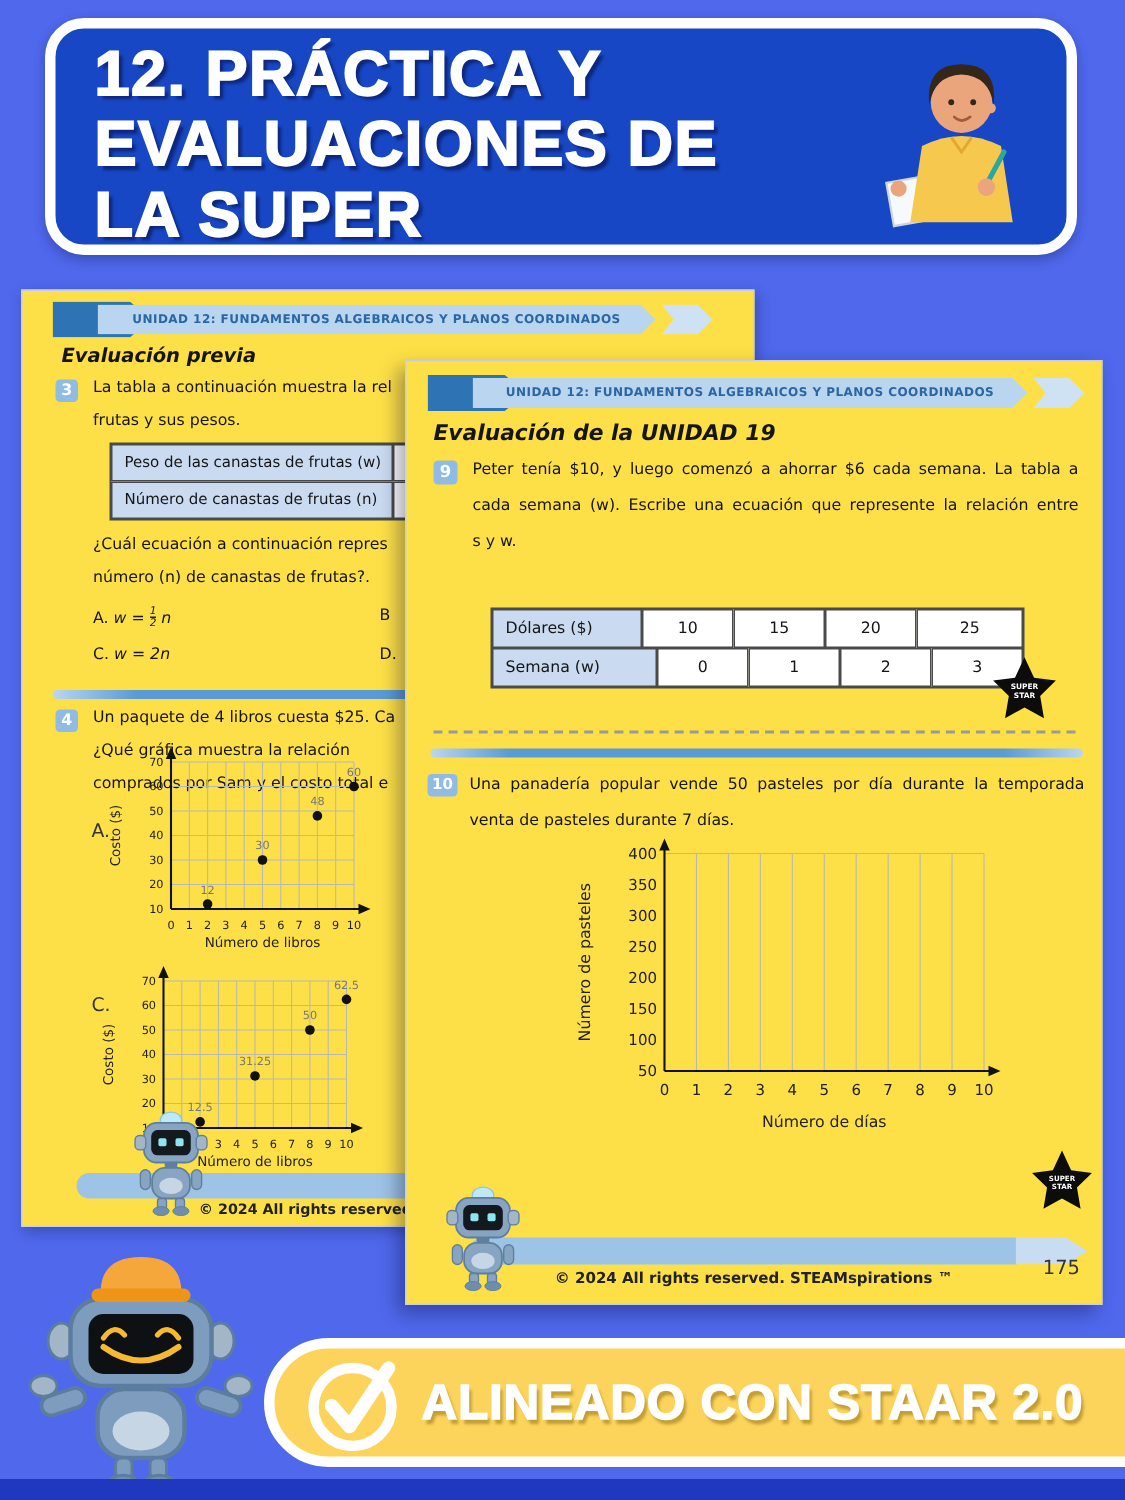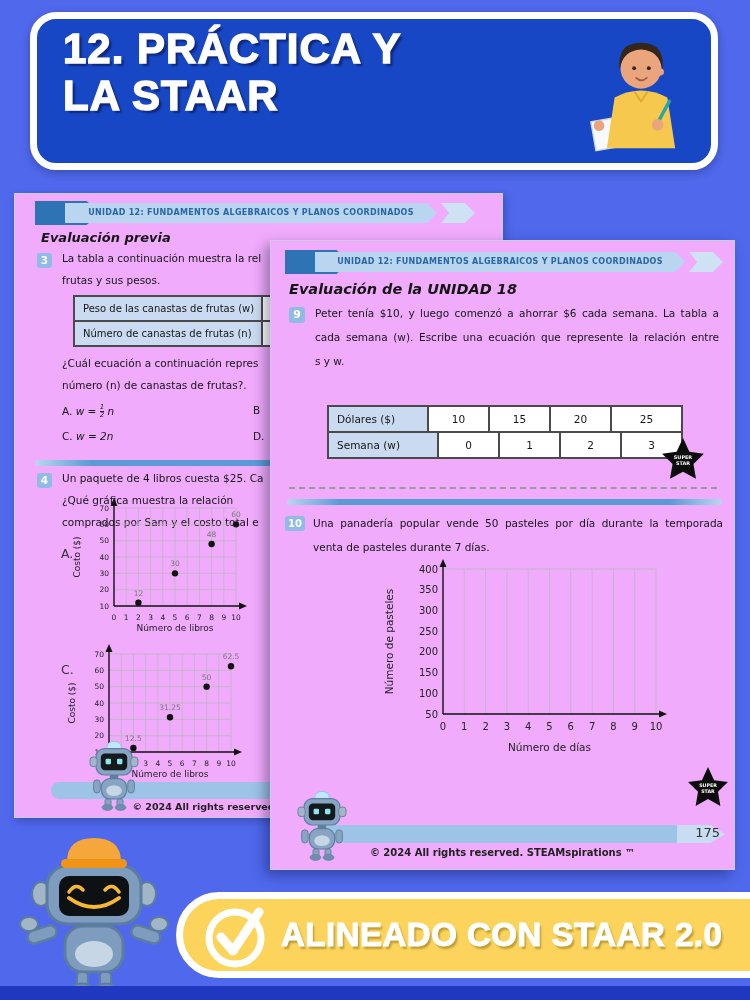--- a/index.html
+++ b/index.html
@@ -8,21 +8,21 @@
   .abs{position:absolute;}
 
   
   .title-card{left:30px;top:12px;width:688px;height:158px;background:#1747c4;
     border:7px solid #fff;border-radius:26px;box-sizing:border-box;box-shadow:0 3px 8px rgba(0,0,30,.25);}
   .title-text{left:26px;top:6px;color:#fff;font-family:"Liberation Sans",sans-serif;
     font-weight:bold;font-size:42px;line-height:47px;letter-spacing:1px;
     -webkit-text-stroke:1.4px #fff;text-shadow:3px 3px 2px rgba(0,0,40,.45);}
 
   
-  .page{background:#f0abfc;border:1px solid #c9cfe0;box-sizing:border-box;}
+  .page{background:#fde047;border:1px solid #c9cfe0;box-sizing:border-box;}
   #page1{left:14px;top:193px;width:489px;height:625px;box-shadow:2px 3px 8px rgba(0,0,40,.25);}
   #page2{left:270px;top:240px;width:465px;height:630px;box-shadow:-5px 5px 12px rgba(0,0,40,.35);}
 
   
   .banner{height:24px;}
   .banner .band{position:absolute;top:2px;height:20px;background:#b9d5ef;
     clip-path:polygon(0 0,calc(100% - 10px) 0,100% 50%,calc(100% - 10px) 100%,0 100%);
     text-align:center;line-height:20px;font-size:8px;font-weight:bold;color:#2b66a3;letter-spacing:.3px;}
   .banner .arrow-dark{position:absolute;top:0;height:24px;background:#2e74b5;
     clip-path:polygon(0 0,78% 0,100% 50%,78% 100%,0 100%);}
@@ -140,21 +140,22 @@
         <polygon points="20,1 25.8,13.5 39,15.2 29.5,24.5 31.8,38 20,31.5 8.2,38 10.5,24.5 1,15.2 14.2,13.5" fill="#0c0c0c"></polygon>
         <text class="star-t1" x="20" y="20" text-anchor="middle" font-size="4.5" font-weight="bold" fill="#fff">SUPER</text>
         <text class="star-t2" x="20" y="25.5" text-anchor="middle" font-size="4.5" font-weight="bold" fill="#fff">STAR</text>
       </symbol>
     </defs>
   </svg>
 
   <div class="abs title-card">
     <div class="abs title-text">
       <div>12. PRÁCTICA Y</div>
-      <div>LA STAAR</div>
+      <div>EVALUACIONES DE</div>
+      <div>LA SUPER</div>
     </div>
     <svg class="abs" style="right:14px;top:14px" width="112" height="122">
       <use href="#boy" width="112" height="122"></use>
     </svg>
   </div>
 
   <div id="page1" class="abs page">
     <div class="abs banner" style="left:14px;top:7px;width:456px;">
       <div class="arrow-dark" style="left:6px;width:66px;"></div>
       <div class="band" style="left:36px;width:372px;">UNIDAD 12: FUNDAMENTOS ALGEBRAICOS Y PLANOS COORDINADOS</div>
@@ -312,21 +313,21 @@
     <div class="abs copyright" style="left:0;top:607px;">© 2024 All rights reserved. STEAMspirations ™</div>
   </div>
 
   <div id="page2" class="abs page">
     <div class="abs banner" style="left:8px;top:9px;width:452px;">
       <div class="arrow-dark" style="left:6px;width:66px;"></div>
       <div class="band" style="left:36px;width:370px;">UNIDAD 12: FUNDAMENTOS ALGEBRAICOS Y PLANOS COORDINADOS</div>
       <div class="arrow-tail" style="left:410px;width:34px;"></div>
     </div>
 
-    <div class="abs sec-title" style="left:18px;top:40px;font-size:14.5px;">Evaluación de la UNIDAD 18</div>
+    <div class="abs sec-title" style="left:18px;top:40px;font-size:14.5px;">Evaluación de la UNIDAD 19</div>
 
     <div class="abs qbadge" style="left:18px;top:66px;width:16px;height:16px;font-size:11px;line-height:16px;">9</div>
     <div class="abs" style="left:44px;top:60px;width:404px;">
       <div class="pline jl">Peter tenía $10, y luego comenzó a ahorrar $6 cada semana. La tabla a</div>
       <div class="pline jl">cada semana (w). Escribe una ecuación que represente la relación entre</div>
       <div class="pline">s y w.</div>
     </div>
 
     <div class="abs wtable" style="left:56px;top:164px;width:356px;">
       <div class="wrow">
@@ -400,21 +401,21 @@
     <svg class="abs" style="left:416px;top:525px;" width="42" height="42">
       <use href="#star" width="42" height="42"></use>
     </svg>
 
     <div class="abs footer-bar" style="left:42px;top:584px;width:372px;height:18px;"></div>
     <div class="abs footer-tail" style="left:406px;top:584px;width:48px;height:18px;"></div>
     <svg class="abs" style="left:20px;top:548px;" width="62" height="72">
       <use href="#robot-sm" width="62" height="72"></use>
     </svg>
     <div class="abs copyright" style="left:0;top:606px;font-size:10px;">© 2024 All rights reserved. STEAMspirations ™</div>
-    <div class="abs pagenum" style="right:14px;top:584px;margin-left:36px;">175</div>
+    <div class="abs pagenum" style="right:14px;top:597px;margin-left:36px;">175</div>
   </div>
 
   <svg class="abs" style="left:14px;top:830px;" width="160" height="170">
     <use href="#robot-big" width="160" height="170"></use>
   </svg>
 
   <div class="abs staar-badge">
     <svg width="70" height="74" style="margin-left:18px;overflow:visible">
       <circle cx="34" cy="40" r="26" fill="none" stroke="#fff" stroke-width="7"></circle>
       <path d="M20 39 L32 53 L58 14" fill="none" stroke="#fff" stroke-width="9" stroke-linecap="round" stroke-linejoin="round"></path>

